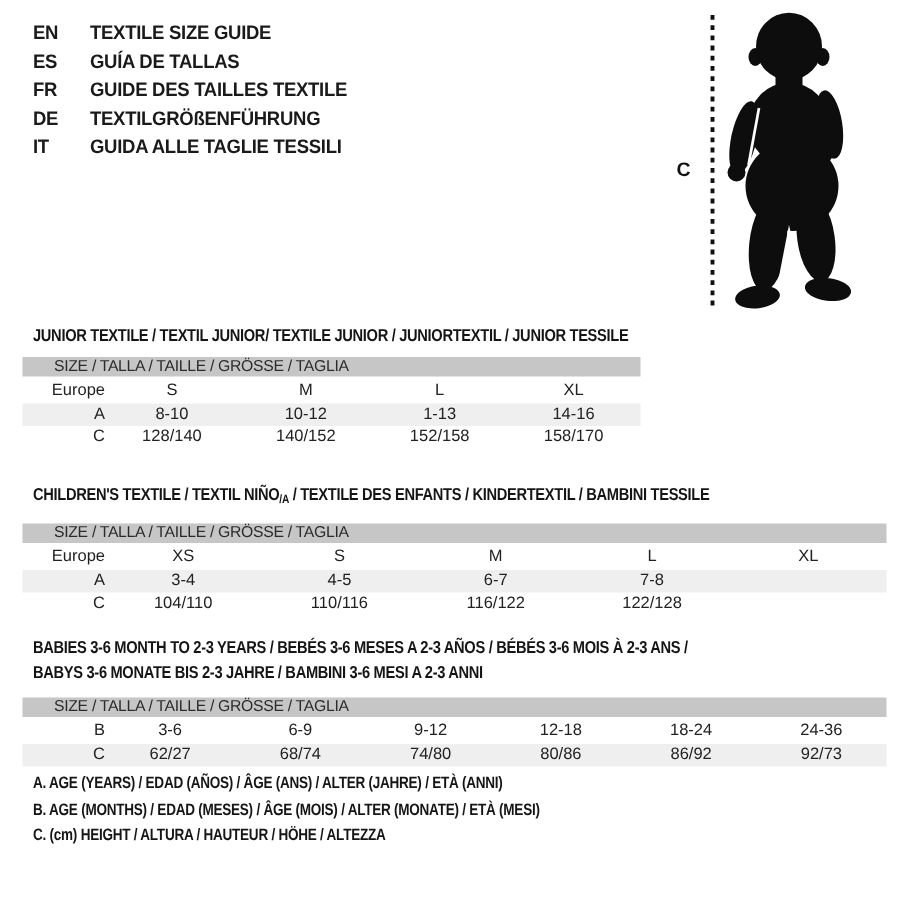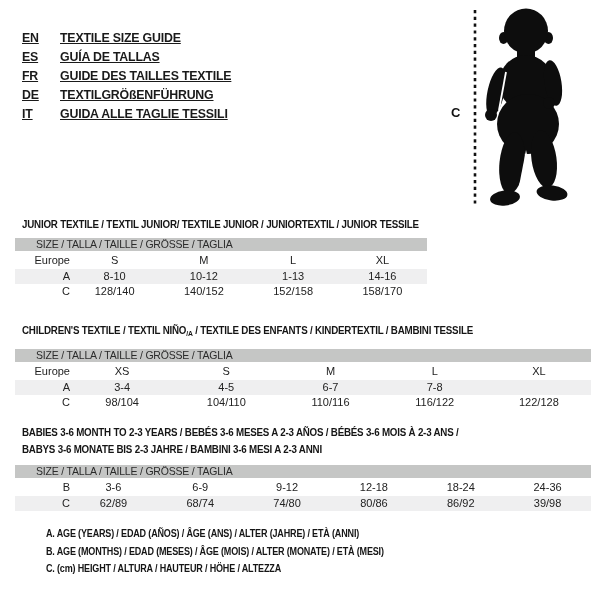--- a/index.html
+++ b/index.html
@@ -3,21 +3,21 @@
 <meta charset="utf-8">
 <style>
   html,body{margin:0;padding:0;}
   body{
     width:600px;height:600px;position:relative;overflow:hidden;
     background:#ffffff;color:var(--ink,#1a1a1a);
     font-family:"Liberation Sans","DejaVu Sans",sans-serif;
     -webkit-font-smoothing:antialiased;
   }
   
-  .langs{position:absolute;left:22px;top:28px;text-decoration:underline;}
+  .langs{position:absolute;left:22px;top:12px;}
   .lang-row{display:flex;height:19px;line-height:19px;font-weight:700;font-size:13px;
             letter-spacing:-0.2px;transform:scaleX(.95);transform-origin:0 50%;white-space:nowrap;}
   .lang-code{width:40px;flex:0 0 40px;}
   
   .figure{position:absolute;left:438px;top:0;width:160px;height:215px;}
   
   .tbl-title{position:absolute;left:22px;font-weight:700;font-size:11.5px;letter-spacing:-0.25px;
              transform:scaleX(.85);transform-origin:0 0;white-space:nowrap;color:#151515;}
   #title-1{top:218px;}
   #title-2{top:324px;}
@@ -31,21 +31,21 @@
   .tbl-head{height:13px;line-height:13px;background:var(--band,#c5c6c5);color:#2b2b2b;
             font-size:10.5px;letter-spacing:-0.2px;padding-left:21px;margin-bottom:2px;}
   .trow{display:grid;height:15.5px;line-height:15.5px;font-size:11px;color:#222;}
   .cols4{grid-template-columns:55px repeat(4,1fr);}
   .cols5{grid-template-columns:55px repeat(5,1fr);}
   .cols6{grid-template-columns:55px repeat(6,1fr);}
   .trow.alt{background:var(--row_alt,#efeff0);}
   .tlab{padding-left:7px;text-align:right;}
   .tcell{text-align:center;}
   
-  .footnotes{position:absolute;left:22px;top:525px;margin-left:24px;}
+  .footnotes{position:absolute;left:22px;top:514px;}
   .footnote{height:17.5px;line-height:17.5px;font-weight:700;font-size:11px;letter-spacing:-0.2px;
             transform:scaleX(.82);transform-origin:0 50%;white-space:nowrap;color:#151515;}
 </style>
 </head>
 <body>
 
 <div>
 
   <div class="langs">
     <div class="lang-row">
@@ -134,21 +134,20 @@
     </div>
     <div class="trow cols5 alt">
       <span class="tlab">A</span>
       <span class="tcell">3-4</span>
       <span class="tcell">4-5</span>
       <span class="tcell">6-7</span>
       <span class="tcell">7-8</span>
     </div>
     <div class="trow cols5">
       <span class="tlab">C</span>
-      <span class="tcell">98/104</span>
       <span class="tcell">104/110</span>
       <span class="tcell">110/116</span>
       <span class="tcell">116/122</span>
       <span class="tcell">122/128</span>
     </div>
   </div>
 
   <div class="tbl-title" id="title-3">
     <div>BABIES 3-6 MONTH TO 2-3 YEARS / BEBÉS 3-6 MESES A 2-3 AÑOS / BÉBÉS 3-6 MOIS À 2-3 ANS /</div>
     <div>BABYS 3-6 MONATE BIS 2-3 JAHRE / BAMBINI 3-6 MESI A 2-3 ANNI</div>
@@ -159,26 +158,26 @@
       <span class="tlab">B</span>
       <span class="tcell">3-6</span>
       <span class="tcell">6-9</span>
       <span class="tcell">9-12</span>
       <span class="tcell">12-18</span>
       <span class="tcell">18-24</span>
       <span class="tcell">24-36</span>
     </div>
     <div class="trow cols6 alt">
       <span class="tlab">C</span>
-      <span class="tcell">62/89</span>
+      <span class="tcell">62/27</span>
       <span class="tcell">68/74</span>
       <span class="tcell">74/80</span>
       <span class="tcell">80/86</span>
       <span class="tcell">86/92</span>
-      <span class="tcell">39/98</span>
+      <span class="tcell">92/73</span>
     </div>
   </div>
 
   <div class="footnotes">
     <div class="footnote">A. AGE (YEARS) / EDAD (AÑOS) / ÂGE (ANS) / ALTER (JAHRE) / ETÀ (ANNI)</div>
     <div class="footnote">B. AGE (MONTHS) / EDAD (MESES) / ÂGE (MOIS) / ALTER (MONATE) / ETÀ (MESI)</div>
     <div class="footnote">C. (cm) HEIGHT / ALTURA / HAUTEUR / HÖHE / ALTEZZA</div>
   </div>
 
 </div>

